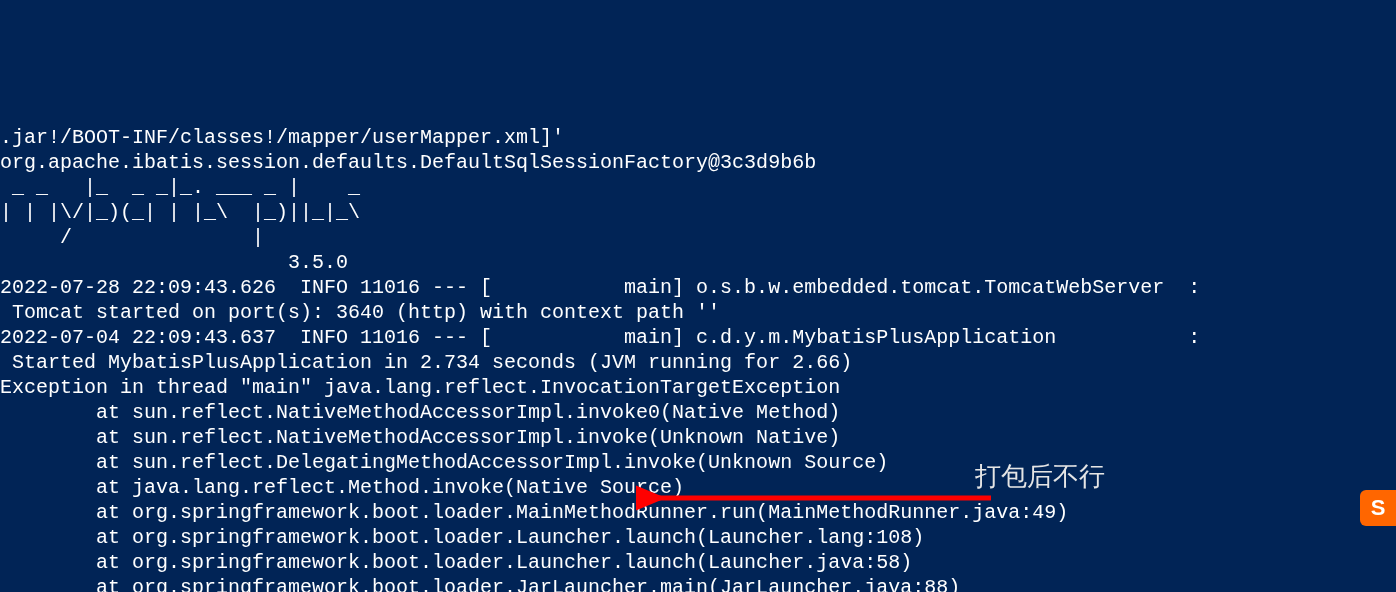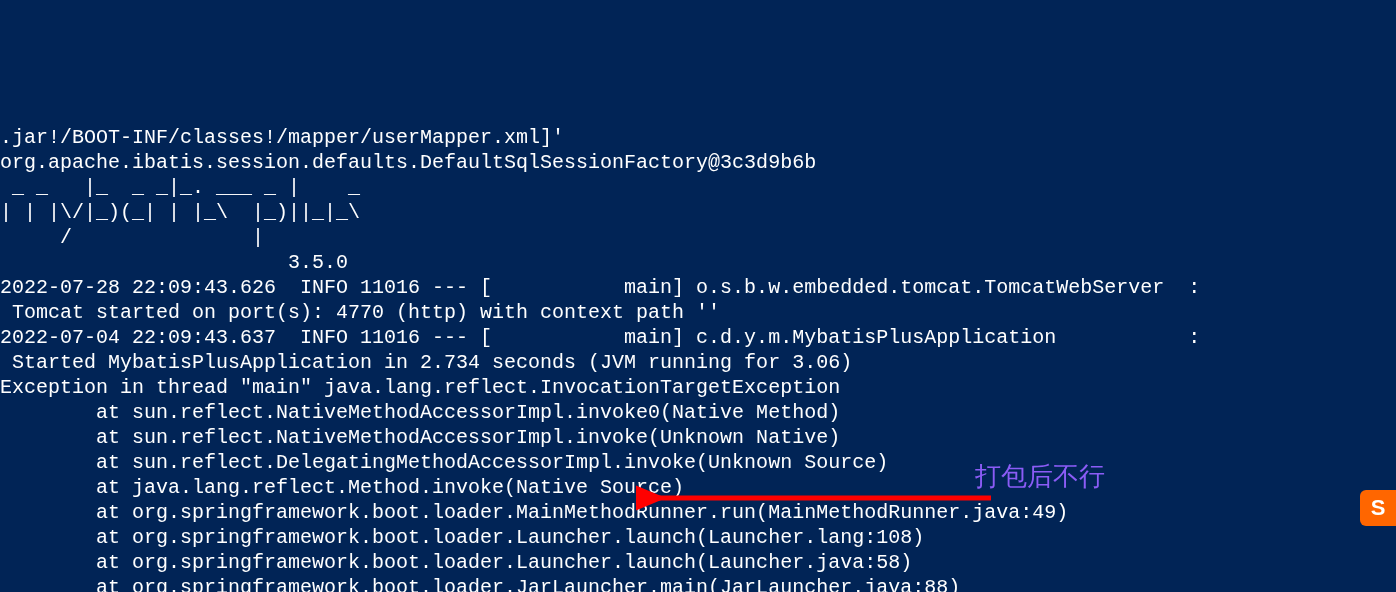--- a/index.html
+++ b/index.html
@@ -33,21 +33,21 @@
       pointer-events: none;
     }
     .arrow-svg {
       width: 360px;
       height: 30px;
     }
     .annotation-text {
       position: absolute;
       top: 460px;
       left: 975px;
-      color: #8b5cf6;
+      color: #e5e5e5;
       font-family: 'SimHei', 'Microsoft YaHei', sans-serif;
       font-size: 26px;
       font-weight: normal;
       white-space: nowrap;
     }
     .badge-icon {
       position: absolute;
       right: 0;
       top: 490px;
       width: 36px;
@@ -69,23 +69,23 @@
 
 
 <div class="terminal">
 <span class="line">.jar!/BOOT-INF/classes!/mapper/userMapper.xml]'</span>
 <span class="line">org.apache.ibatis.session.defaults.DefaultSqlSessionFactory@3c3d9b6b</span>
 <span class="line"> _ _   |_  _ _|_. ___ _ |    _ </span>
 <span class="line">| | |\/|_)(_| | |_\  |_)||_|_\ </span>
 <span class="line">     /               |         </span>
 <span class="line">                        3.5.0 </span>
 <span class="line">2022-07-28 22:09:43.626  INFO 11016 --- [           main] o.s.b.w.embedded.tomcat.TomcatWebServer  :</span>
-<span class="line"> Tomcat started on port(s): 4770 (http) with context path ''</span>
+<span class="line"> Tomcat started on port(s): 3640 (http) with context path ''</span>
 <span class="line">2022-07-04 22:09:43.637  INFO 11016 --- [           main] c.d.y.m.MybatisPlusApplication           :</span>
-<span class="line"> Started MybatisPlusApplication in 2.734 seconds (JVM running for 3.06)</span>
+<span class="line"> Started MybatisPlusApplication in 2.734 seconds (JVM running for 2.66)</span>
 <span class="line">Exception in thread "main" java.lang.reflect.InvocationTargetException</span>
 <span class="line">        at sun.reflect.NativeMethodAccessorImpl.invoke0(Native Method)</span>
 <span class="line">        at sun.reflect.NativeMethodAccessorImpl.invoke(Unknown Native)</span>
 <span class="line">        at sun.reflect.DelegatingMethodAccessorImpl.invoke(Unknown Source)</span>
 <span class="line">        at java.lang.reflect.Method.invoke(Native Source)</span>
 <span class="line">        at org.springframework.boot.loader.MainMethodRunner.run(MainMethodRunner.java:49)</span>
 <span class="line">        at org.springframework.boot.loader.Launcher.launch(Launcher.lang:108)</span>
 <span class="line">        at org.springframework.boot.loader.Launcher.launch(Launcher.java:58)</span>
 <span class="line">        at org.springframework.boot.loader.JarLauncher.main(JarLauncher.java:88)</span>
 

